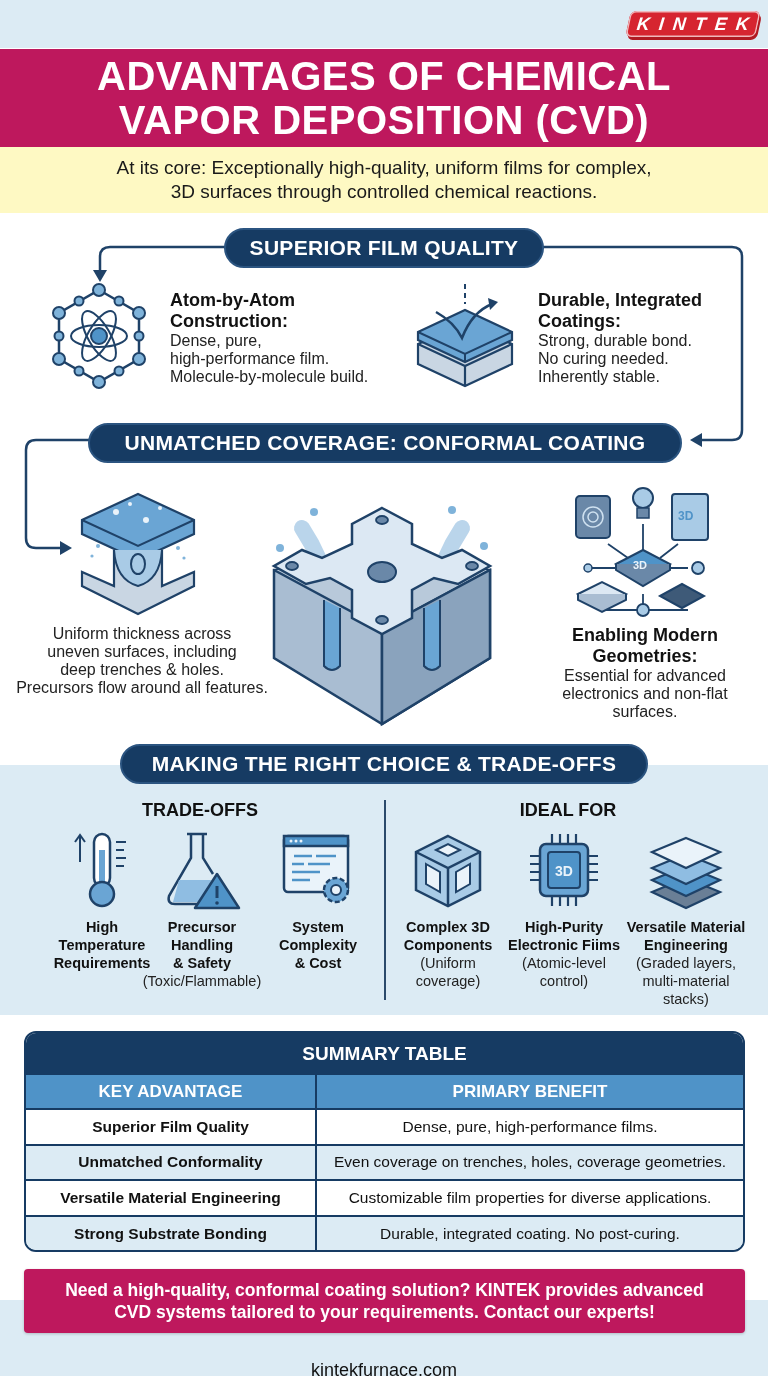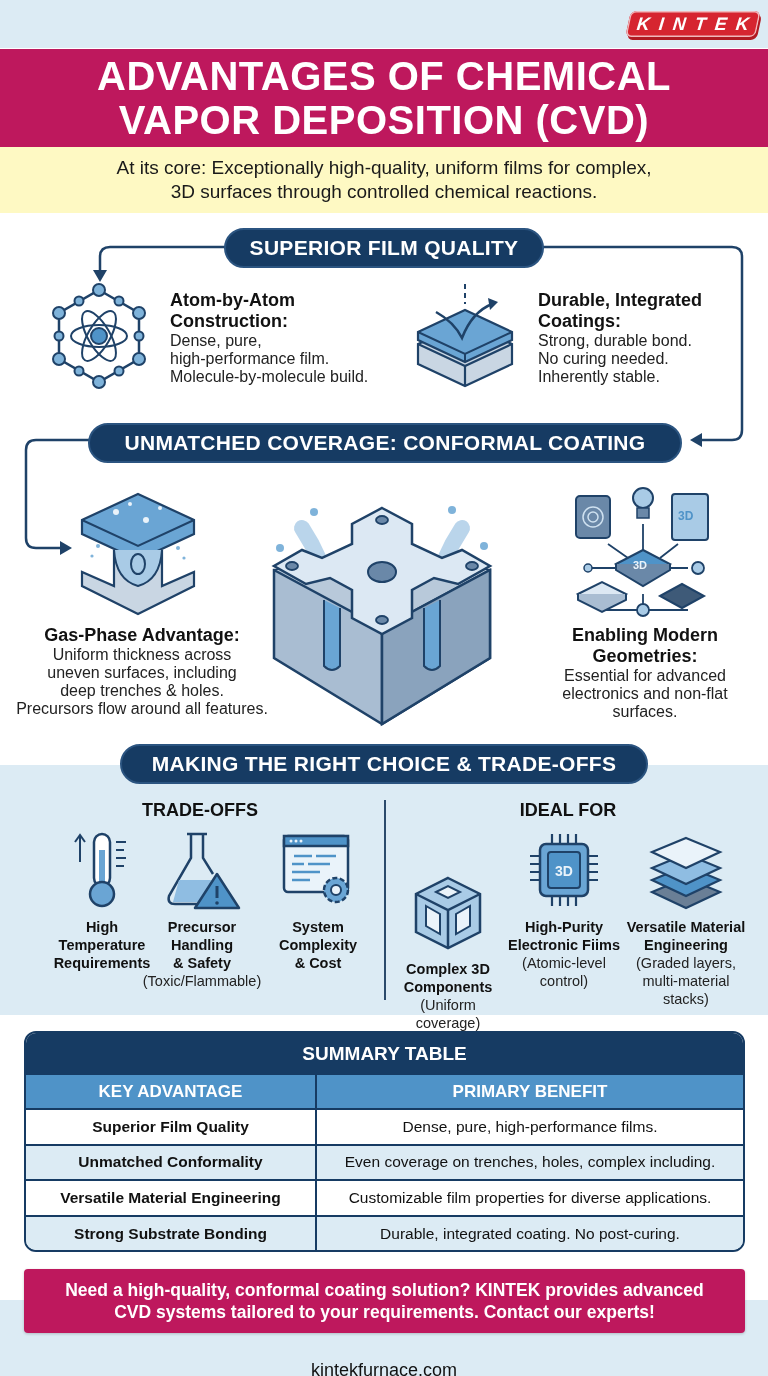--- a/index.html
+++ b/index.html
@@ -171,21 +171,20 @@
       <circle cx="54" cy="14" r="2"></circle>
     </g>
   <g fill="#7fb3da">
       <circle cx="22" cy="56" r="2"></circle>
       <circle cx="102" cy="58" r="2"></circle>
       <circle cx="16" cy="66" r="1.6"></circle>
       <circle cx="108" cy="68" r="1.6"></circle>
     </g>
 </svg>
 <div style="position:absolute; left:10px; top:625px; width:264px; text-align:center;">
-  <div class="feat-title">Gas-Phase Advantage:</div>
   <div class="feat-body">Uniform thickness across</div>
   <div class="feat-body">uneven surfaces, including</div>
   <div class="feat-body">deep trenches &amp; holes.</div>
   <div class="feat-body">Precursors flow around all features.</div>
 </div>
 
 <svg style="position:absolute; left:262px; top:488px;" width="240" height="240" viewBox="0 0 240 240">
   <path d="M40 40 Q60 70 70 110 M200 40 Q180 70 170 110" fill="none" stroke="#a9cbe6" stroke-width="16" stroke-linecap="round" opacity="0.8"></path>
   <path d="M12 82 L12 170 L120 236 L228 170 L228 82 Z" fill="#a9bdd2" stroke="#1f4268" stroke-width="2.5"></path>
   <path d="M120 140 L120 236" stroke="#1f4268" stroke-width="2.5"></path>
@@ -283,21 +282,21 @@
       </g>
     <path d="M14 26 H32 M36 26 H56 M12 34 H24 M28 34 H50 M12 42 H40 M12 50 H30" stroke="#4f93c8" stroke-width="2.5"></path>
     <circle cx="56" cy="60" r="12" fill="#6aa5d4" stroke="#1f4268" stroke-width="2.5" stroke-dasharray="5 2.5"></circle>
     <circle cx="56" cy="60" r="5" fill="#eaf3fa" stroke="#1f4268" stroke-width="2"></circle>
   </svg>
   <div class="lbl">System</div>
   <div class="lbl">Complexity</div>
   <div class="lbl">&amp; Cost</div>
 </div>
 
-<div class="tcard" style="left:384px; top:872px;">
+<div class="tcard" style="left:384px; top:830px;">
   <svg width="76" height="82" viewBox="0 0 76 82">
     <path d="M38 6 L70 22 L70 60 L38 76 L6 60 L6 22 Z" fill="#a9cbe6" stroke="#1f4268" stroke-width="2.5"></path>
     <path d="M6 22 L38 38 L70 22 M38 38 V76" fill="none" stroke="#1f4268" stroke-width="2.5"></path>
     <path d="M16 34 L30 42 L30 62 L16 54 Z" fill="#eaf3fa" stroke="#1f4268" stroke-width="2"></path>
     <path d="M46 42 L60 34 L60 54 L46 62 Z" fill="#eaf3fa" stroke="#1f4268" stroke-width="2"></path>
     <path d="M26 20 L38 14 L50 20 L38 26 Z" fill="#eaf3fa" stroke="#1f4268" stroke-width="2"></path>
   </svg>
   <div class="lbl">Complex 3D</div>
   <div class="lbl">Components</div>
   <div class="sub">(Uniform</div>
@@ -343,21 +342,21 @@
         <th>PRIMARY BENEFIT</th>
       </tr>
     </thead>
     <tbody>
       <tr>
         <td class="k">Superior Film Quality</td>
         <td>Dense, pure, high-performance films.</td>
       </tr>
       <tr>
         <td class="k">Unmatched Conformality</td>
-        <td>Even coverage on trenches, holes, complex including.</td>
+        <td>Even coverage on trenches, holes, coverage geometries.</td>
       </tr>
       <tr>
         <td class="k">Versatile Material Engineering</td>
         <td>Customizable film properties for diverse applications.</td>
       </tr>
       <tr>
         <td class="k">Strong Substrate Bonding</td>
         <td>Durable, integrated coating. No post-curing.</td>
       </tr>
     </tbody>

